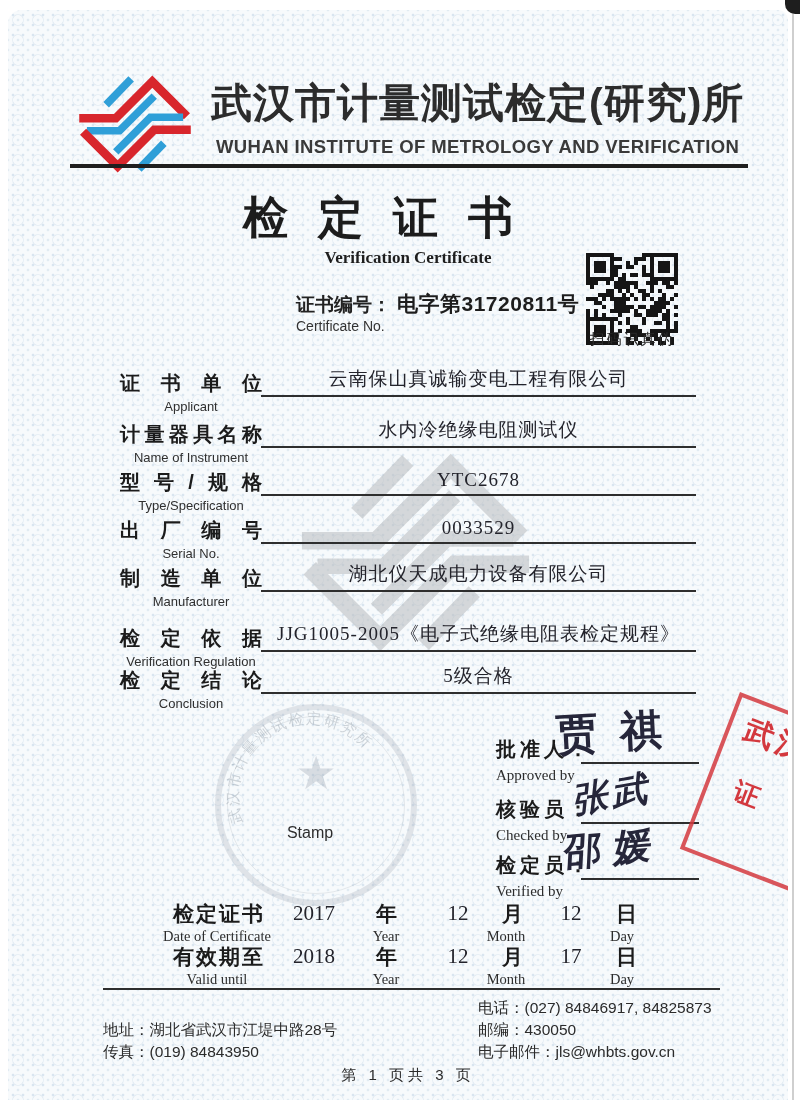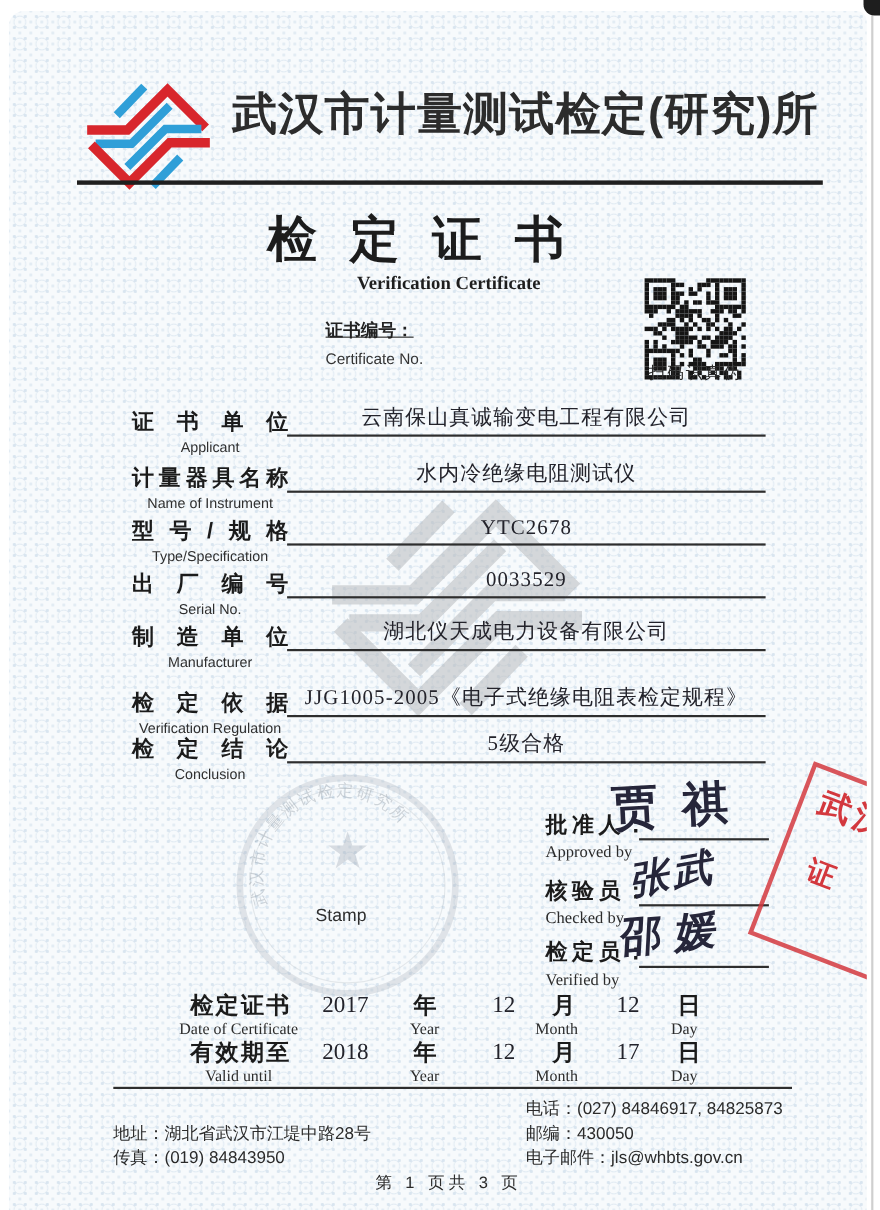--- a/index.html
+++ b/index.html
@@ -26,21 +26,21 @@
   
   .logo{position:absolute;left:68px;top:64px;width:118px;height:100px;}
   .org-cn{position:absolute;left:203px;top:66px;font-size:41px;font-weight:700;color:#2c2c2c;letter-spacing:1px;white-space:nowrap;}
   .org-en{position:absolute;left:208px;top:126px;font-size:18.5px;font-weight:600;color:#3a3a3a;letter-spacing:0.4px;white-space:nowrap;}
   .header-rule{position:absolute;left:62px;top:154px;width:678px;height:4px;background:#1f1f1f;}
 
   .cert-title{position:absolute;left:0;top:178px;width:800px;text-align:center;font-size:45px;font-weight:700;color:#1c1c1c;letter-spacing:30px;transform:translateX(-15px);white-space:nowrap;}
   .cert-sub{position:absolute;left:0;top:238px;width:800px;text-align:center;font-family:"Liberation Serif",serif;font-size:17px;font-weight:700;color:#1e1e1e;}
 
   .certno{position:absolute;left:288px;top:280px;display:flex;align-items:baseline;gap:6px;white-space:nowrap;}
-  .certno .lab{font-size:16px;font-weight:600;color:#222;text-decoration:underline;}
+  .certno .lab{font-size:19px;font-weight:600;color:#222;}
   .certno .val{font-size:21px;font-weight:600;color:#1d1d1d;letter-spacing:0.5px;}
   .certno-en{position:absolute;left:288px;top:308px;font-size:14px;color:#333;}
 
   .qr{position:absolute;left:578px;top:243px;width:92px;height:92px;}
   .qr i{position:absolute;width:4px;height:4px;background:#151515;}
   .qr-caption{position:absolute;left:575px;top:320px;width:98px;text-align:center;font-size:15px;color:#2a2a2a;letter-spacing:2px;white-space:nowrap;}
 
   
   .watermark{position:absolute;left:290px;top:440px;width:235px;height:205px;opacity:0.55;z-index:1;}
   .seal{position:absolute;left:207px;top:694px;width:190px;height:190px;border-radius:50%;
@@ -110,27 +110,29 @@
       <g fill="none" stroke-linejoin="miter">
         <path stroke="#2f9fd8" stroke-width="8" d="M30,32 L56,5"></path>
         <path stroke="#d8262c" stroke-width="9" d="M2,46 L40,46 L78,8 L114,44"></path>
         <path stroke="#2f9fd8" stroke-width="8" d="M10,59 L44,59 L80,23"></path>
         <path stroke="#2f9fd8" stroke-width="8" d="M90,72 L64,99"></path>
         <path stroke="#d8262c" stroke-width="9" d="M118,58 L80,58 L42,96 L6,60"></path>
         <path stroke="#2f9fd8" stroke-width="8" d="M110,45 L76,45 L40,81"></path>
       </g>
     </svg>
     <div class="org-cn">武汉市计量测试检定(研究)所</div>
+    <div class="org-en">WUHAN INSTITUTE OF METROLOGY AND VERIFICATION</div>
     <div class="header-rule"></div>
 
     <div class="cert-title">检定证书</div>
     <div class="cert-sub">Verification Certificate</div>
 
     <div class="certno">
       <span class="lab">证书编号：</span>
+      <span class="val">电字第31720811号</span>
     </div>
     <div class="certno-en">Certificate No.</div>
 
     <div class="qr">
         <i style="left:0px;top:0px"></i>
         <i style="left:4px;top:0px"></i>
         <i style="left:8px;top:0px"></i>
         <i style="left:12px;top:0px"></i>
         <i style="left:16px;top:0px"></i>
         <i style="left:20px;top:0px"></i>

